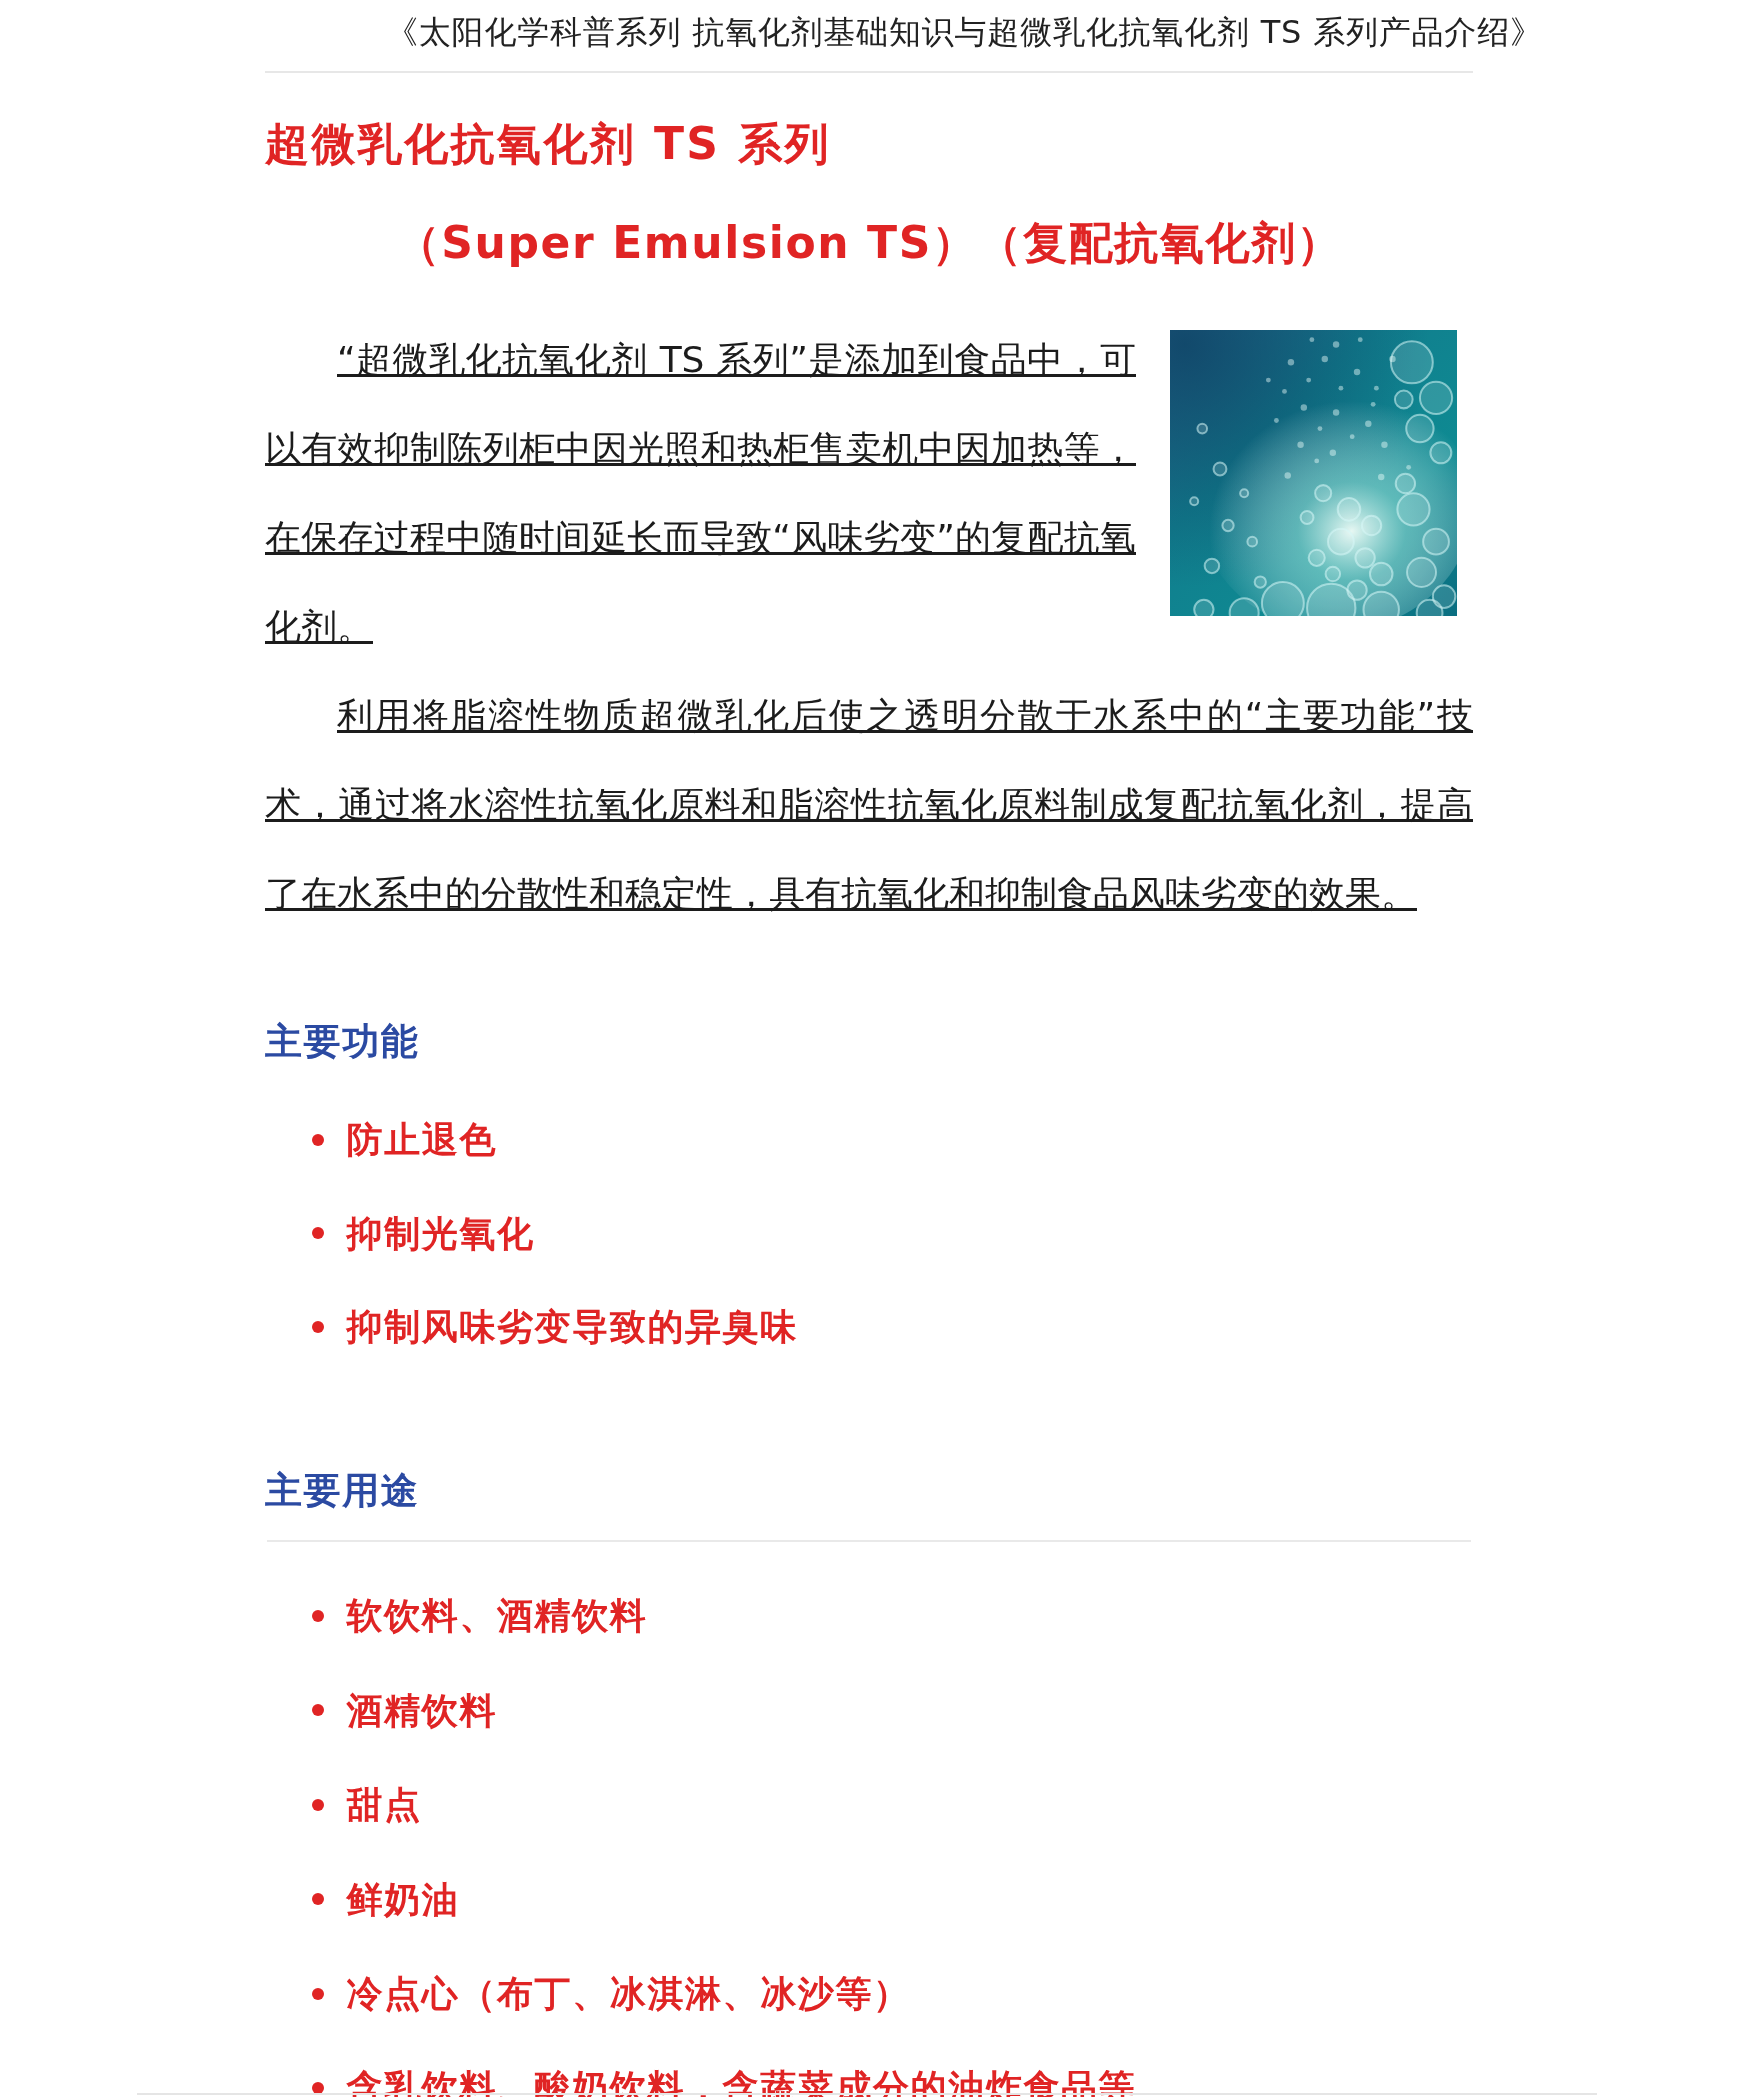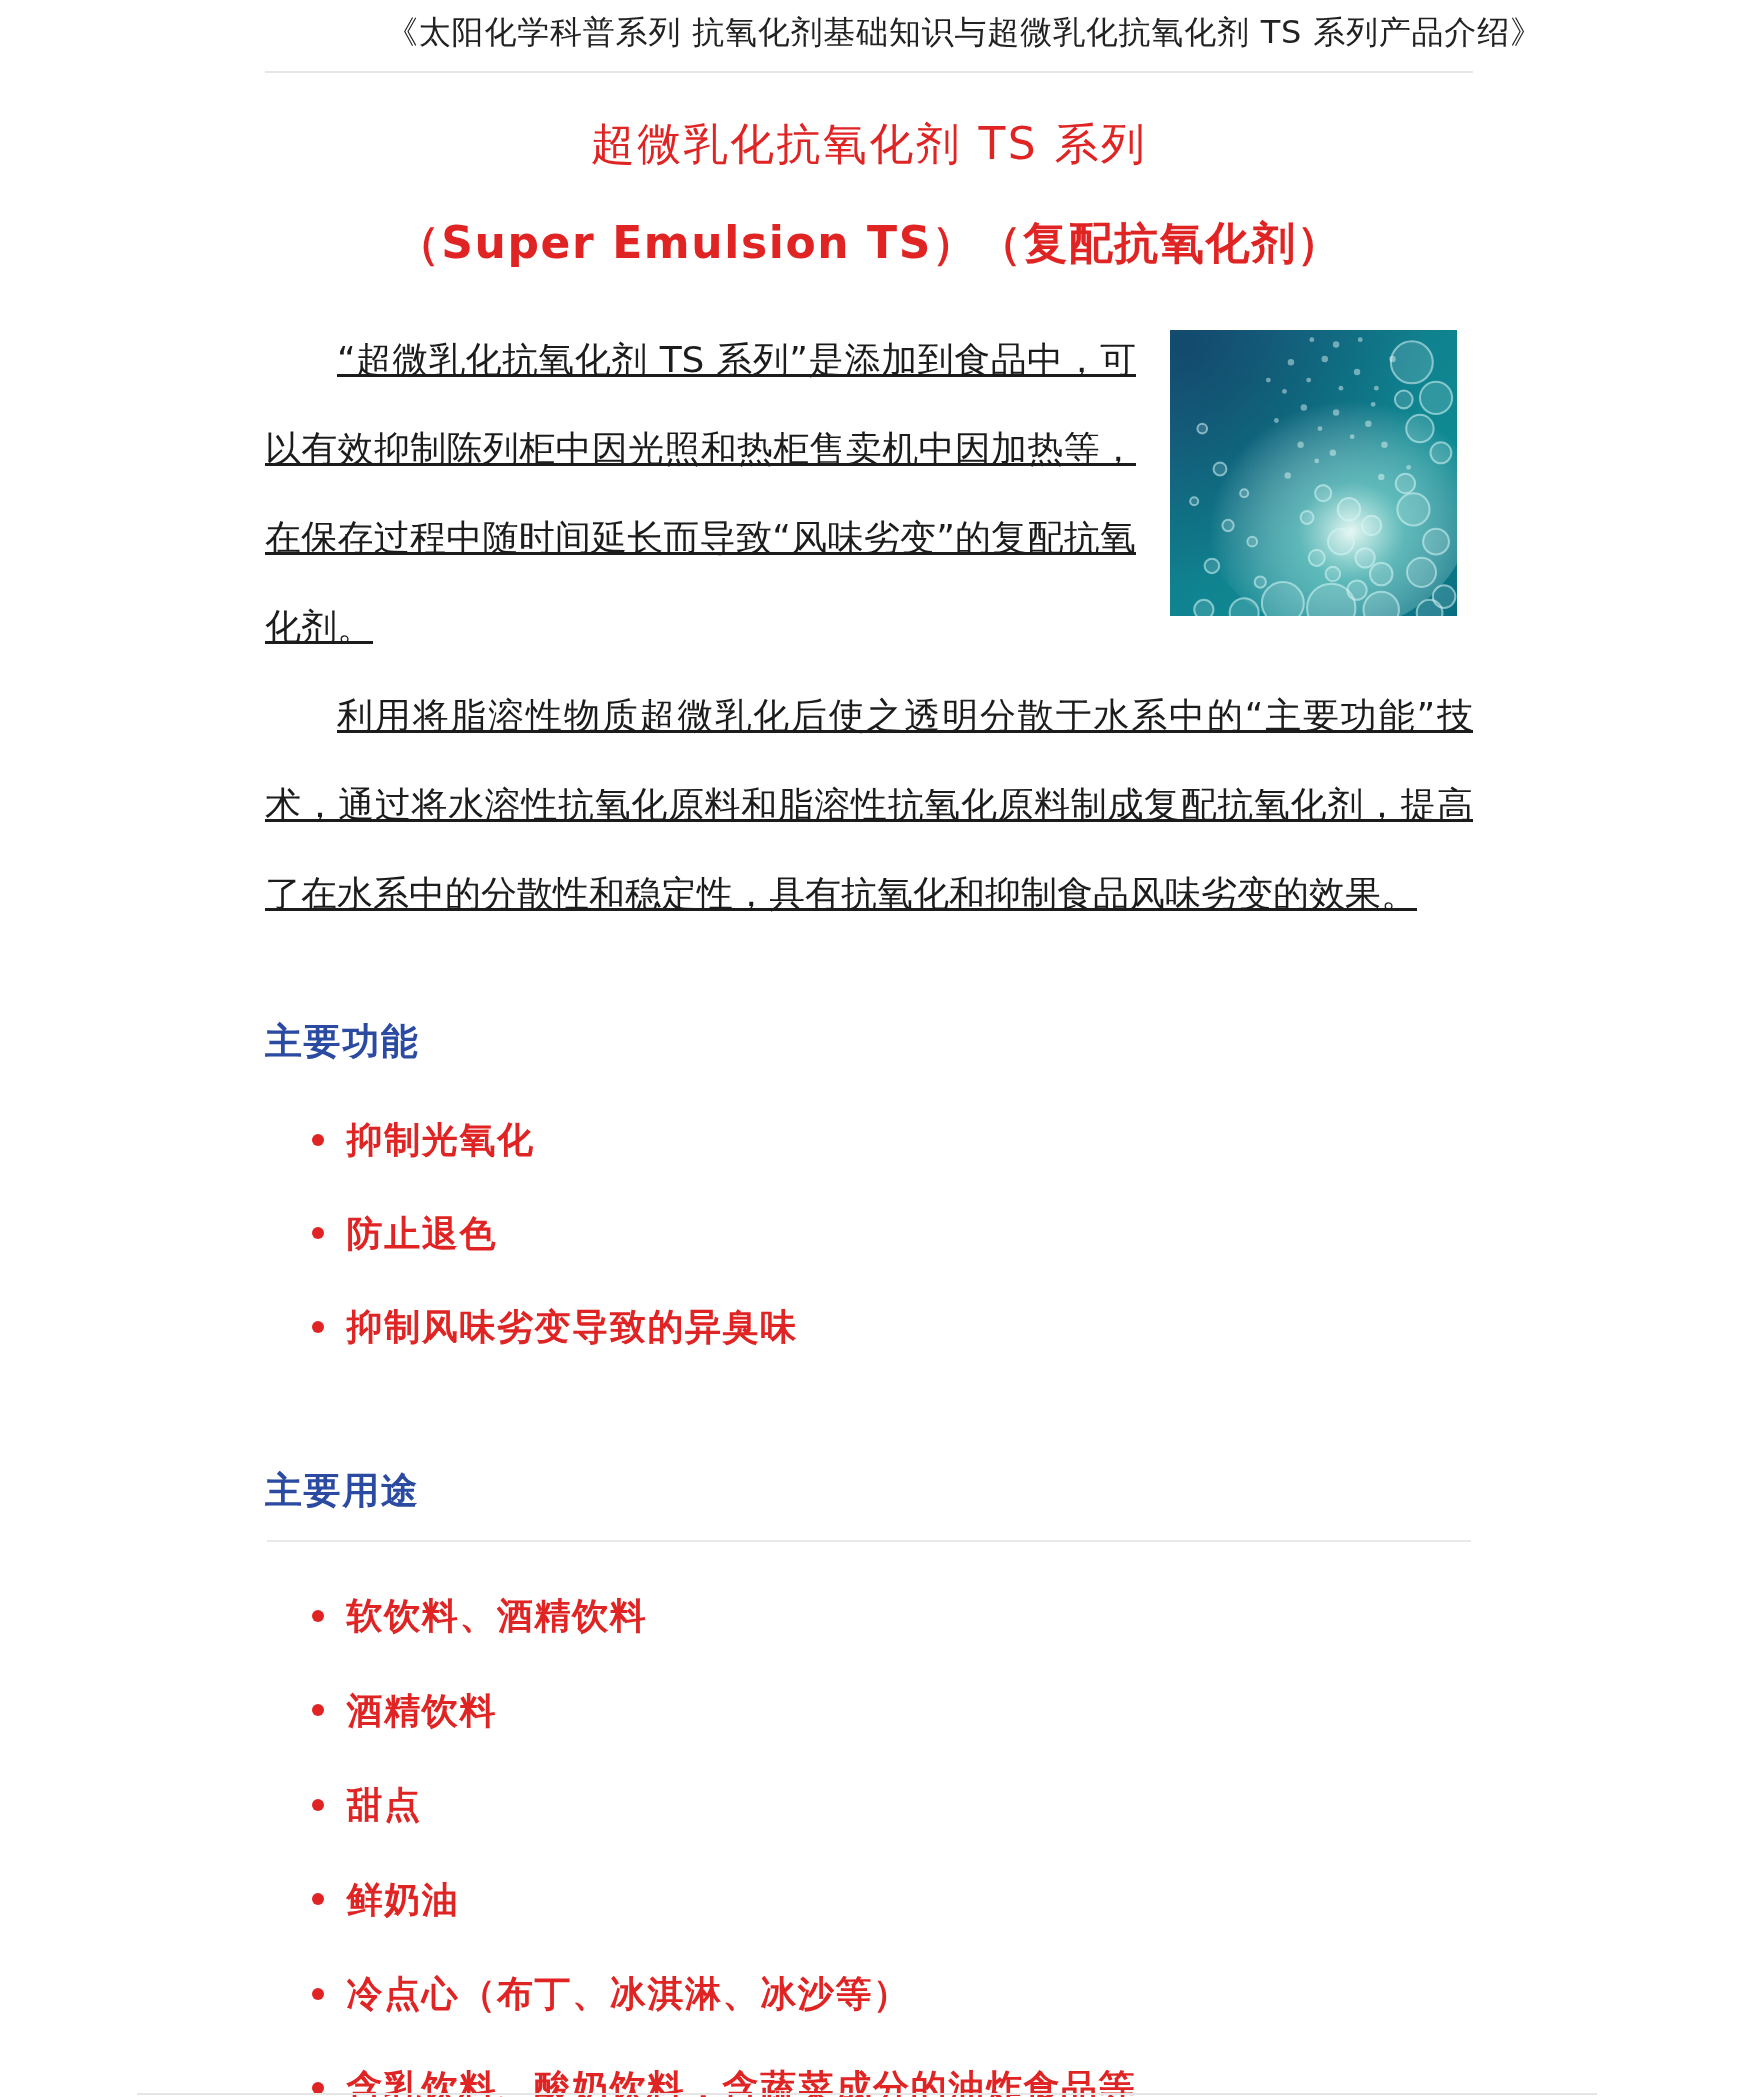--- a/index.html
+++ b/index.html
@@ -22,25 +22,24 @@
     letter-spacing:0.8px;
     color:#222;
     padding-left:121px;
     white-space:nowrap;
   }
   .rule{border-top:2.4px solid #e7e7e7;}
   .hdr-rule{margin-top:16px;}
   
   h1.doc-title{
     margin:42px 0 0 0;
-    text-align:center;
     font-size:44px;
     letter-spacing:2.4px;
     color:var(--red,#e02424);
-    font-weight:400;
+    font-weight:700;
   }
   h2.doc-subtitle{
     margin:40px 0 0 0;
     text-align:center;
     font-size:44px;
     letter-spacing:1.6px;
     color:var(--red,#e02424);
     font-weight:700;
   }
   
@@ -187,22 +186,22 @@
         </g>
       </svg>
     </div>
     <p class="body-p">“超微乳化抗氧化剂 TS 系列”是添加到食品中，可以有效抑制陈列柜中因光照和热柜售卖机中因加热等，在保存过程中随时间延长而导致“风味劣变”的复配抗氧化剂。</p>
     <p class="body-p">利用将脂溶性物质超微乳化后使之透明分散于水系中的“主要功能”技术，通过将水溶性抗氧化原料和脂溶性抗氧化原料制成复配抗氧化剂，提高了在水系中的分散性和稳定性，具有抗氧化和抑制食品风味劣变的效果。</p>
   </section>
 
   <section>
     <h3 class="sec-heading">主要功能</h3>
     <ul class="red-list">
+      <li><span class="dot"></span><span>防止退色</span></li>
       <li><span class="dot"></span><span>抑制光氧化</span></li>
-      <li><span class="dot"></span><span>防止退色</span></li>
       <li><span class="dot"></span><span>抑制风味劣变导致的异臭味</span></li>
     </ul>
   </section>
 
   <section>
     <h3 class="sec-heading uses-heading">主要用途</h3>
     <div class="rule uses-rule"></div>
     <ul class="red-list uses-list">
       <li><span class="dot"></span><span>软饮料、酒精饮料</span></li>
       <li><span class="dot"></span><span>酒精饮料</span></li>

